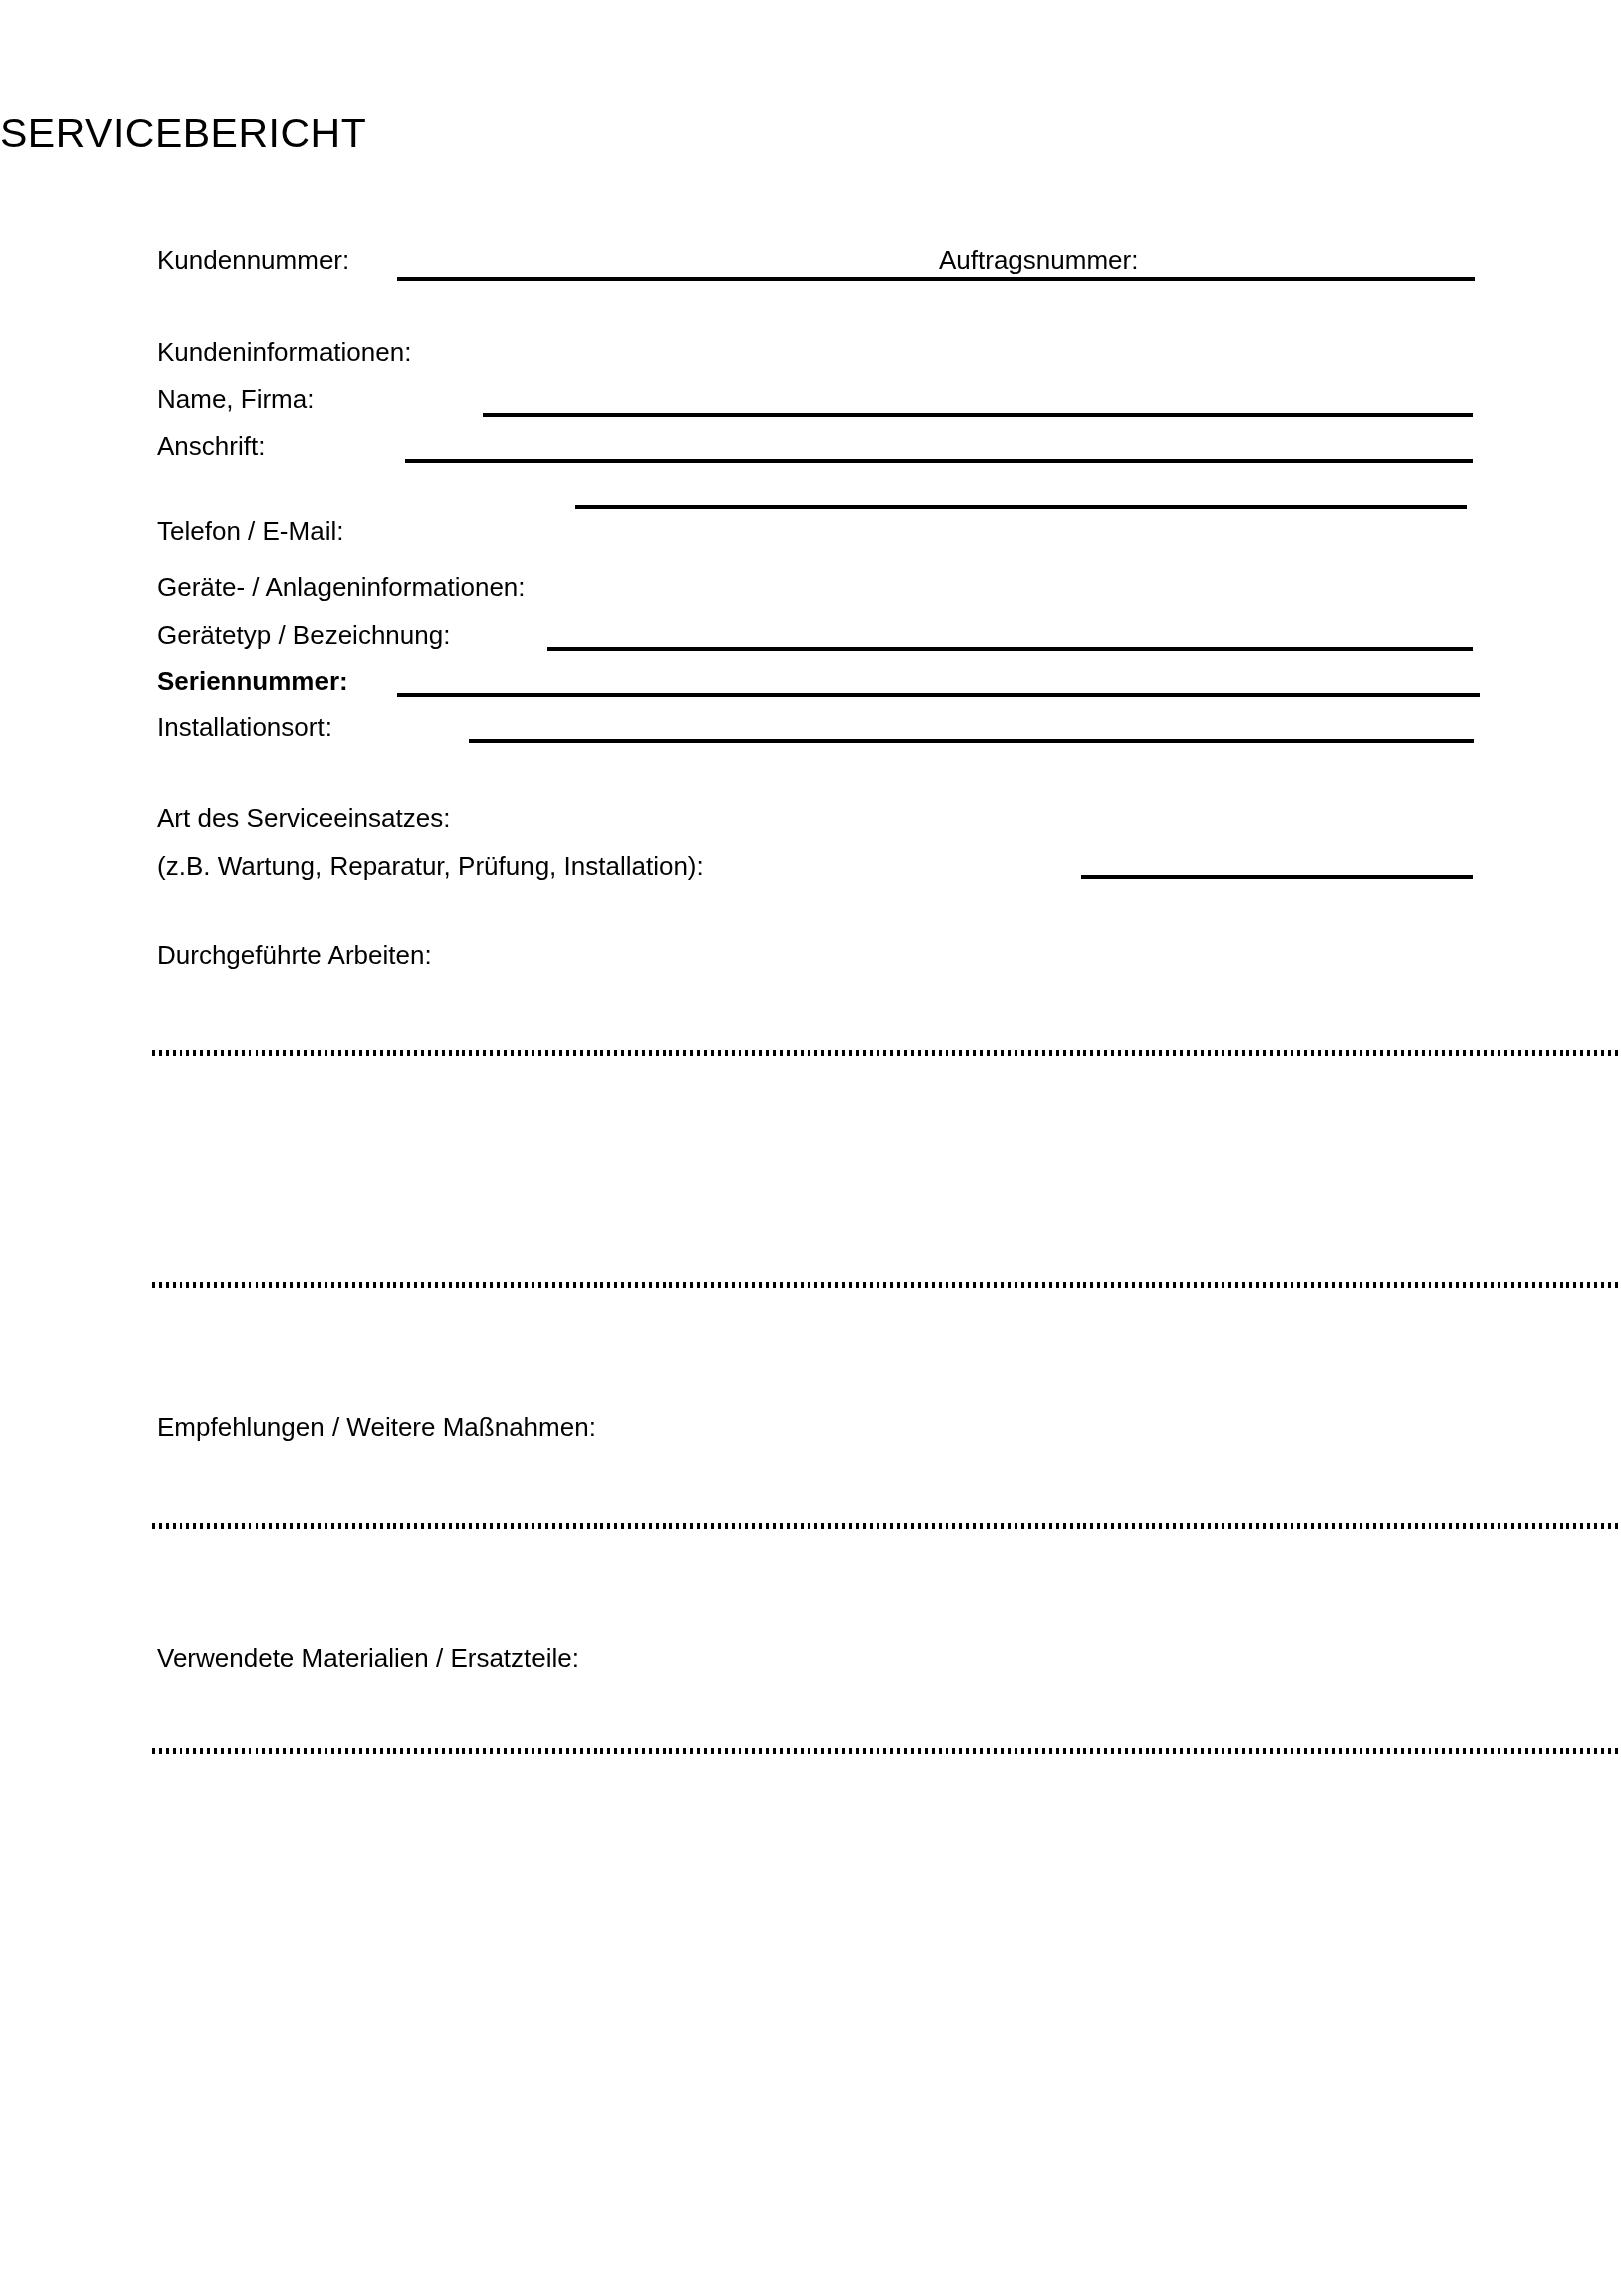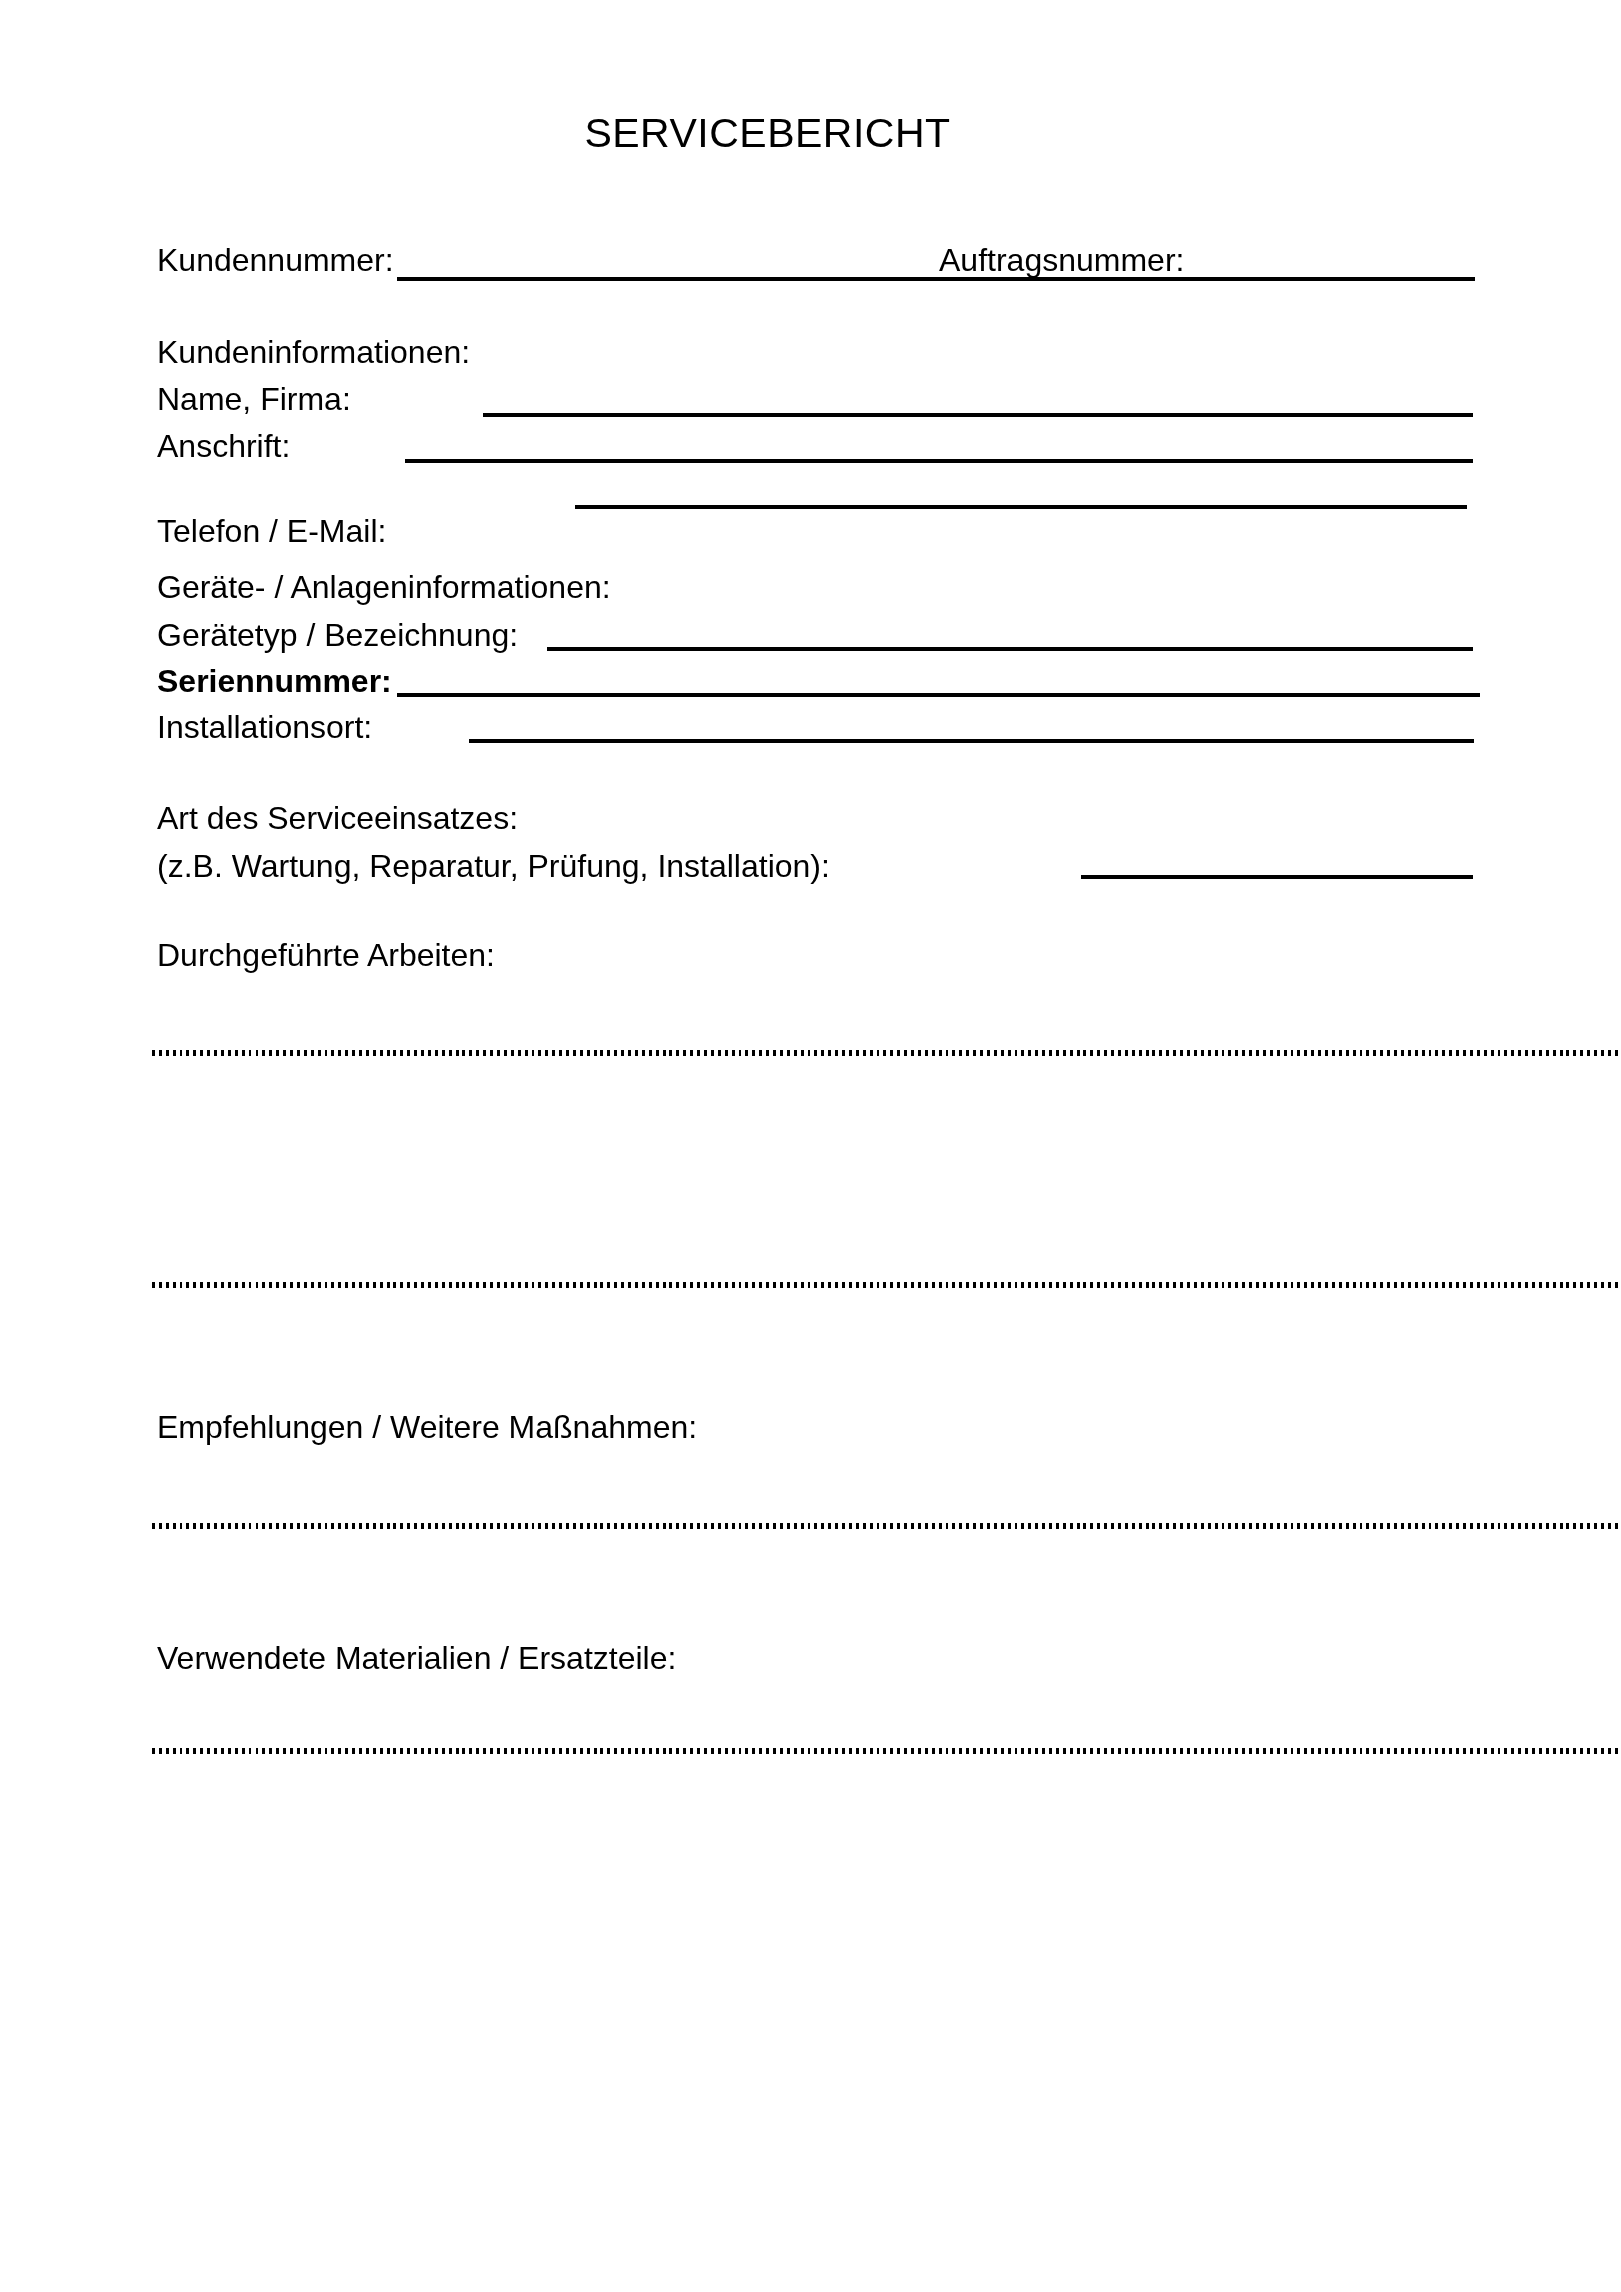--- a/index.html
+++ b/index.html
@@ -14,29 +14,29 @@
     background: #ffffff;
     overflow: hidden;
     font-family: "Liberation Sans", sans-serif;
     color: #000000;
   }
   .doc-title {
     position: absolute;
     left: 0;
     top: 110px;
     width: 1535px;
-    text-align: center;
+    text-align: left;
     font-size: 41px;
     font-weight: 400;
     letter-spacing: 0.5px;
     white-space: nowrap;
   }
   .label {
     position: absolute;
-    font-size: 32px;
+    font-size: 26px;
     line-height: 37px;
     white-space: nowrap;
   }
   .fill-line {
     position: absolute;
     height: 0;
     border-top: 4.9px solid #000000;
   }
   .dotted-line {
     position: absolute;

